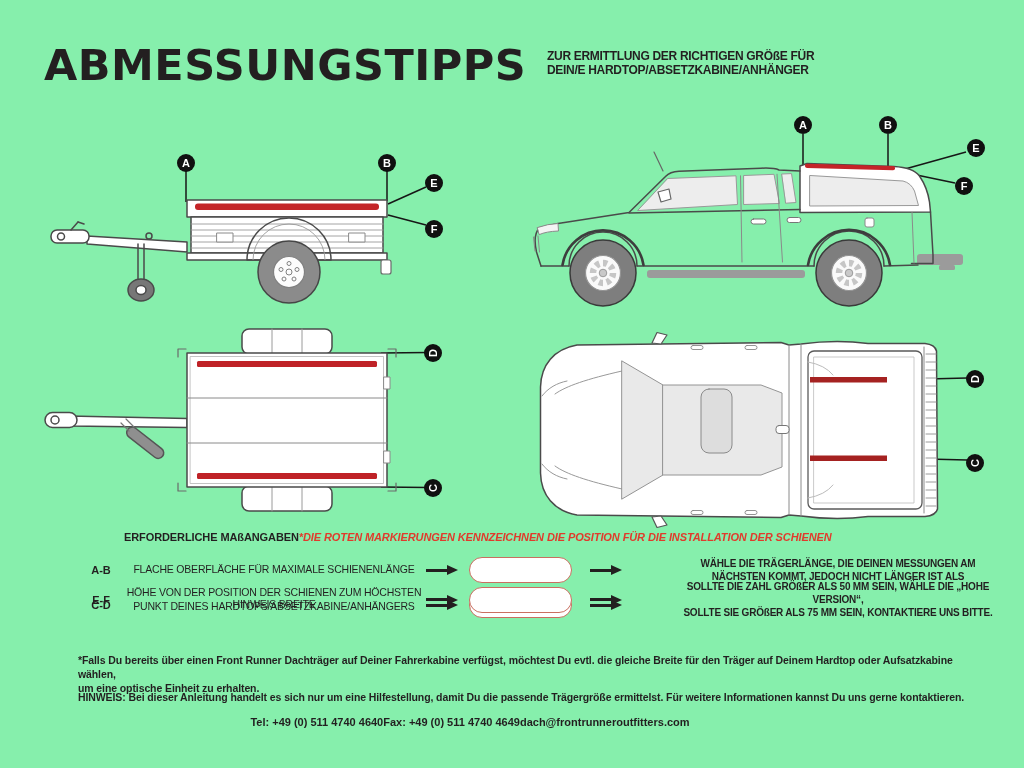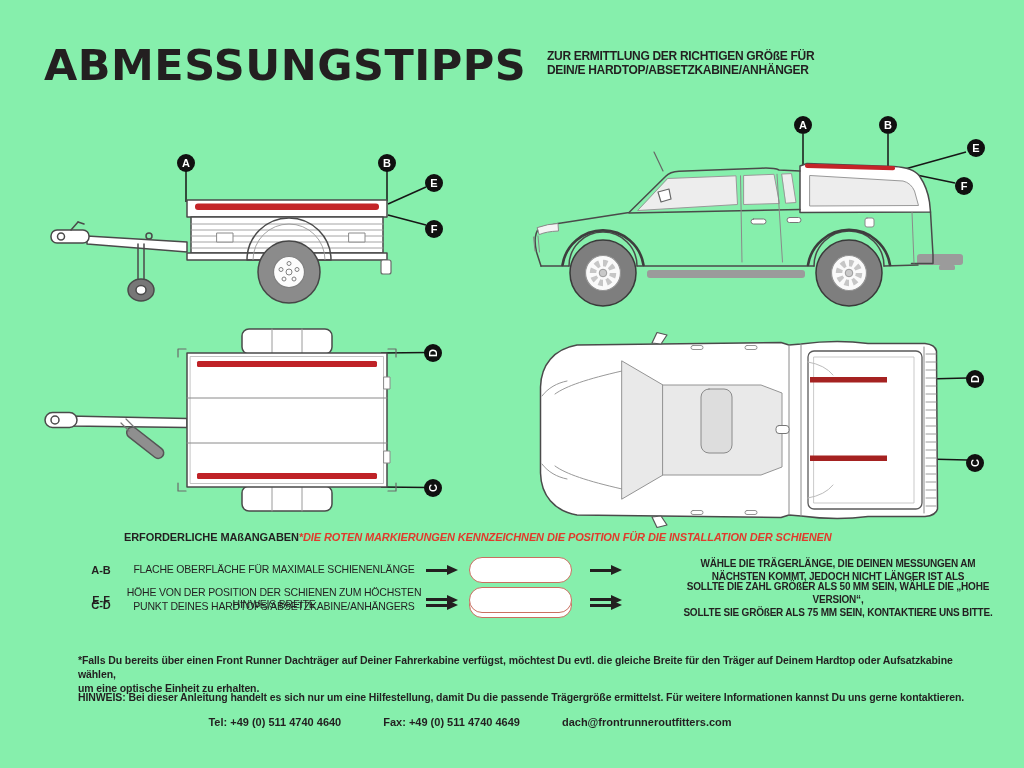--- a/index.html
+++ b/index.html
@@ -34,21 +34,21 @@
   .arrow{display:inline-flex;align-items:center;justify-self:center;}
   .arrow .bar{width:21px;height:3px;background:#231f20;}
   .arrow .head{width:0;height:0;border-left:11px solid #231f20;
                border-top:5.5px solid transparent;border-bottom:5.5px solid transparent;}
   .pill{justify-self:center;width:101px;height:24px;border:1.6px solid #c96f60;border-radius:14px;background:#fff;}
 
   .footnote{position:absolute;left:78px;top:653px;width:912px;font-size:10.5px;font-weight:700;
             letter-spacing:-0.1px;line-height:1.35;white-space:pre-line;}
   .hinweis{position:absolute;left:78px;top:691px;width:912px;font-size:10.5px;font-weight:700;
            letter-spacing:-0.1px;}
-  .contact{position:absolute;left:0;top:716px;width:940px;display:flex;gap:42px;
+  .contact{position:absolute;left:0;top:716px;width:940px;display:flex;
            justify-content:center;font-size:11px;font-weight:700;}
 </style>
 </head>
 <body>
 
 <div class="page">
 
   <div class="title">ABMESSUNGSTIPPS</div>
   <div class="subtitle">ZUR ERMITTLUNG DER RICHTIGEN GRÖßE FÜR
 DEIN/E HARDTOP/ABSETZKABINE/ANHÄNGER</div>

